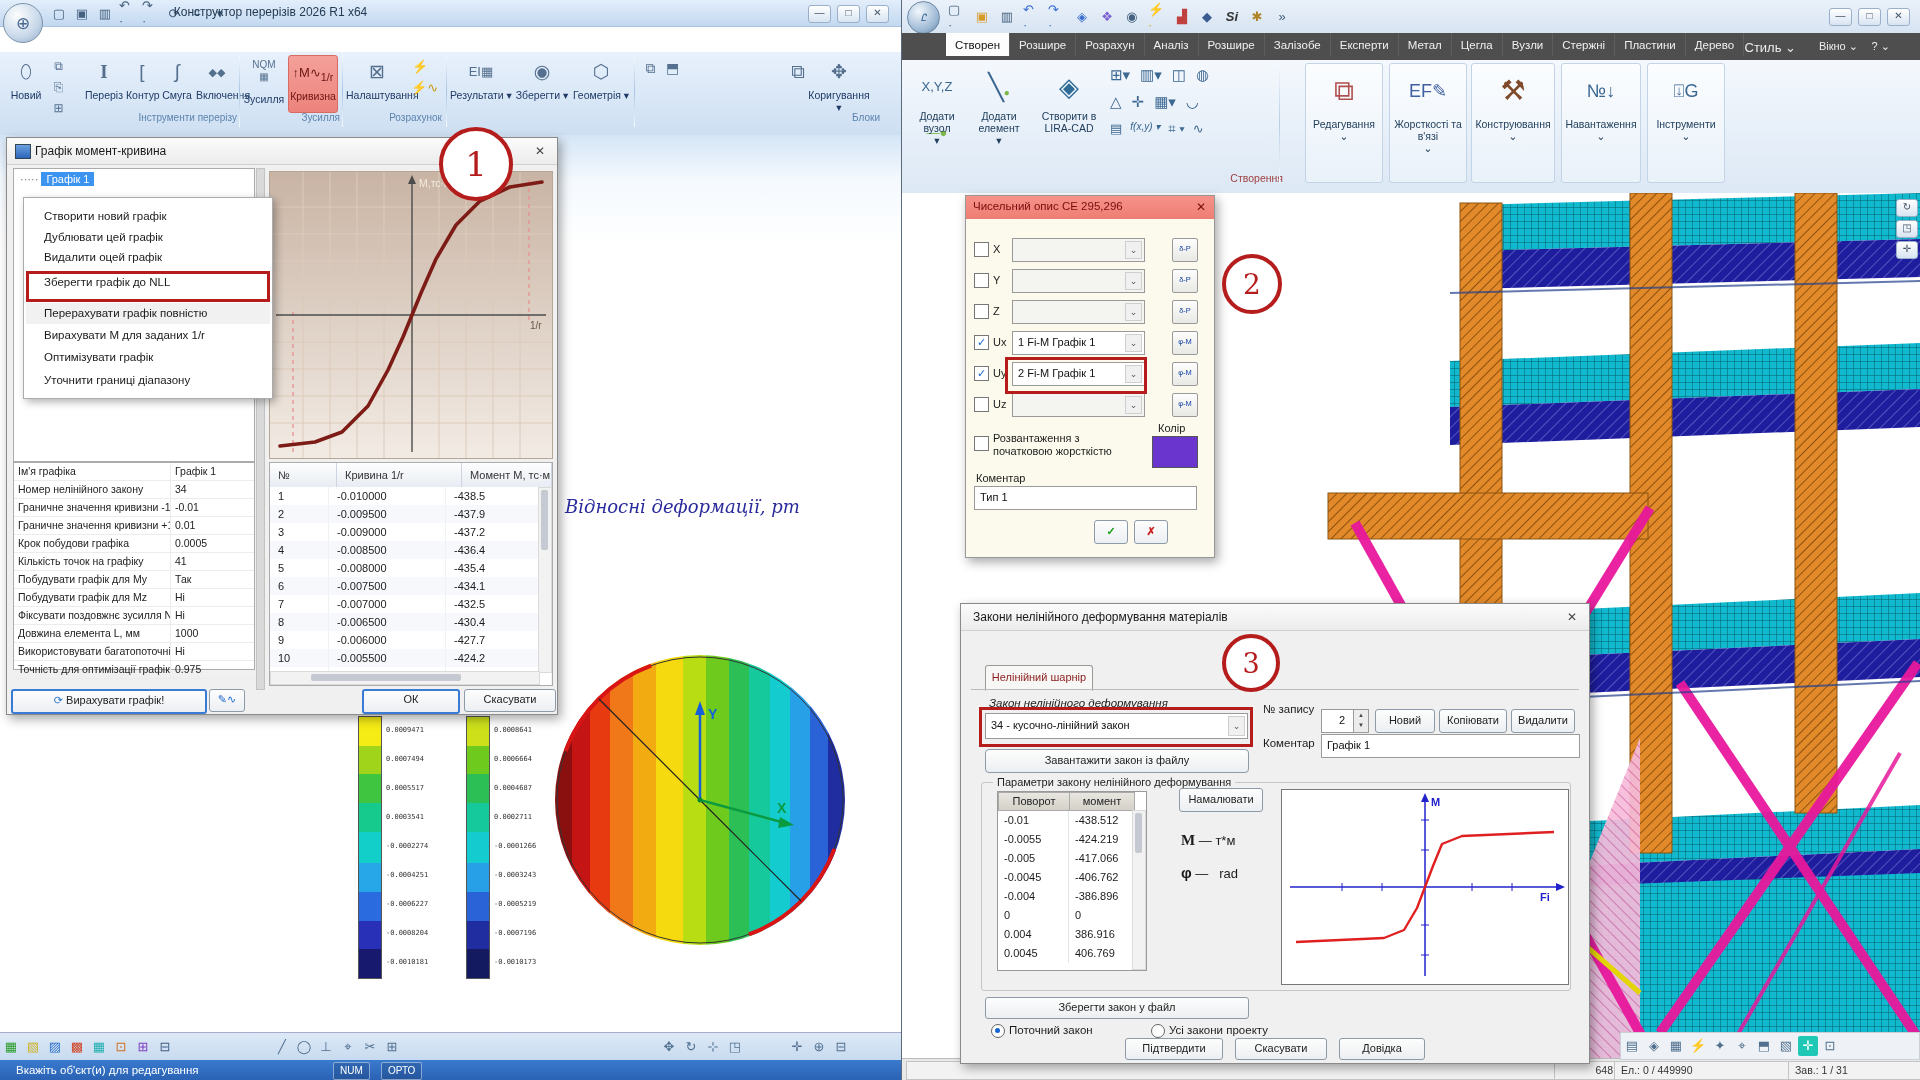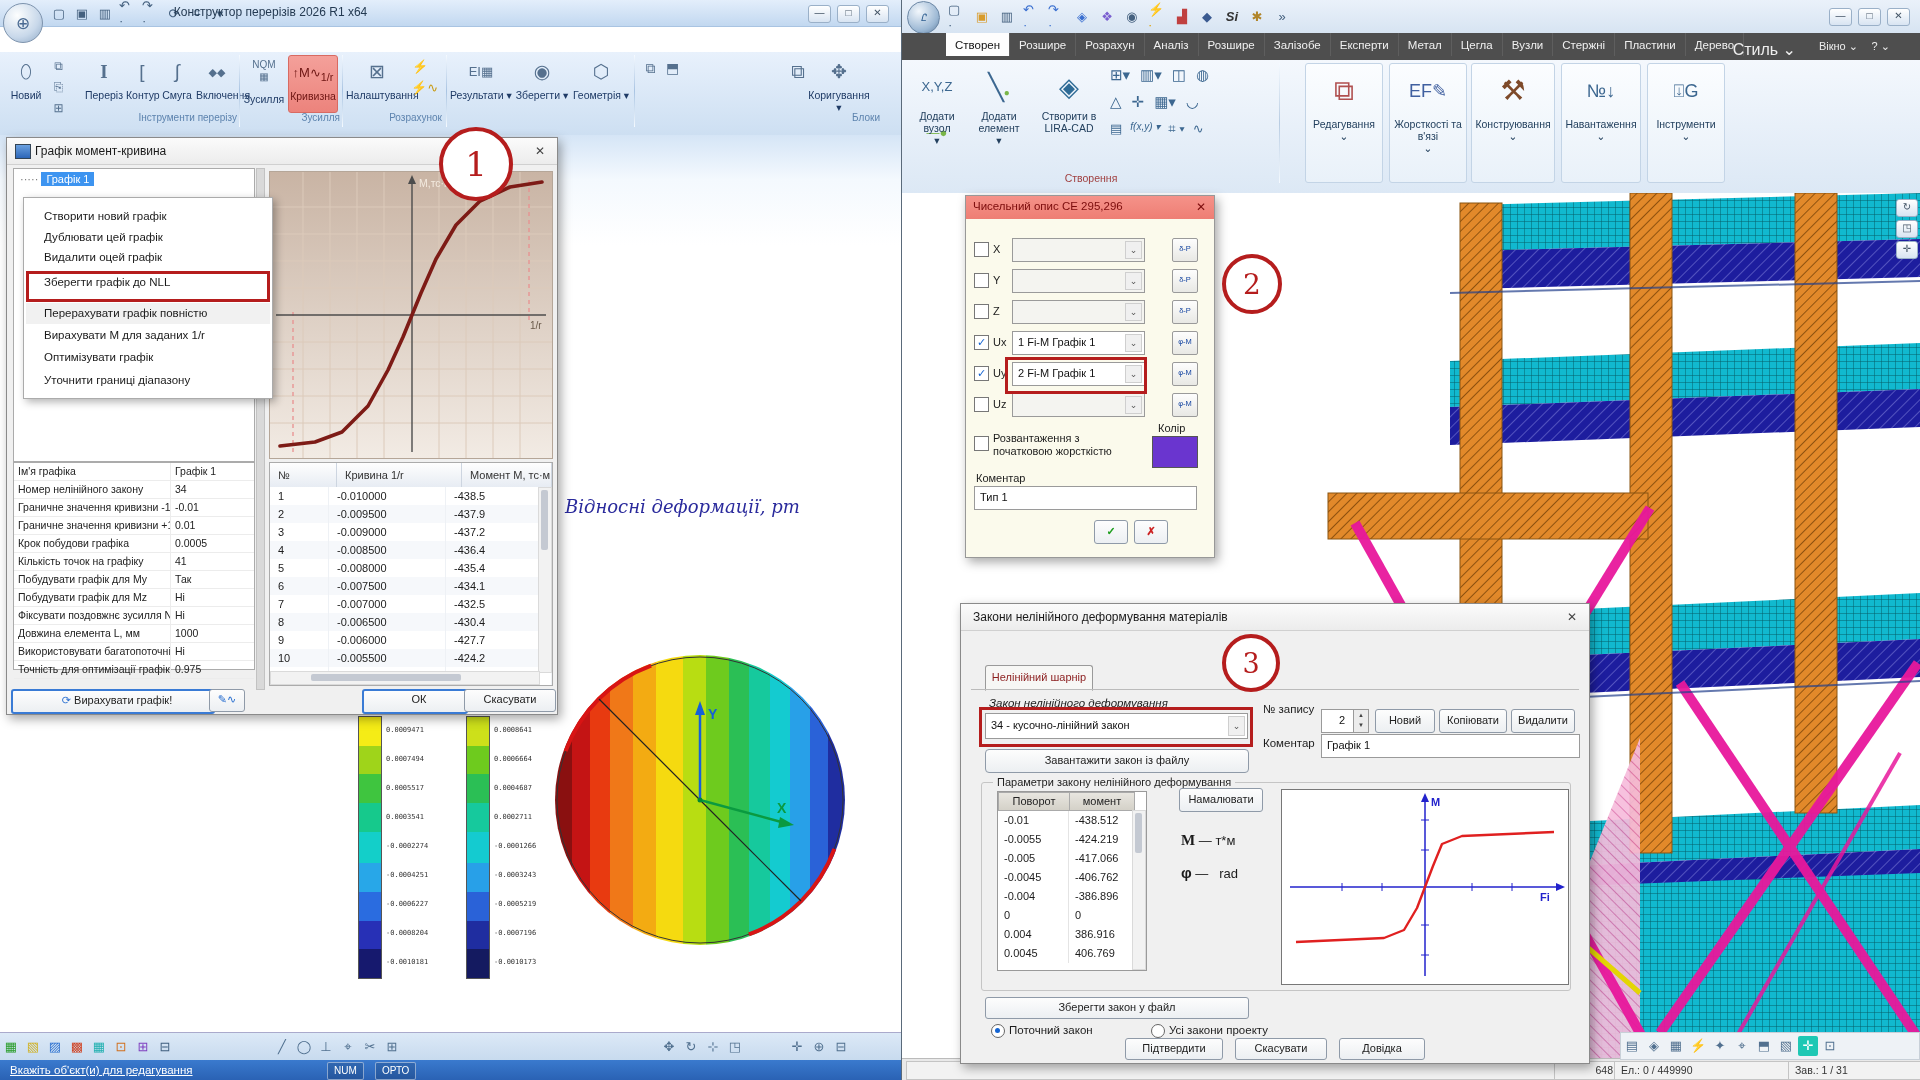--- a/index.html
+++ b/index.html
@@ -36,21 +36,21 @@
   .l-canvas{left:0;top:135px;width:100%;height:897px;background:linear-gradient(#d5e5f6 0,#f4f9fe 45px,#ffffff 110px);}
   
   .dlg{background:#f0f0f0;border:1px solid #8a8a8a;box-shadow:3px 4px 10px rgba(0,0,0,.35);}
   .dlg-tb{position:absolute;left:0;top:0;right:0;height:26px;background:linear-gradient(#fbfbfb,#ececec);border-bottom:1px solid #d0d0d0;}
   .dlg-title{position:absolute;left:28px;top:6px;font-size:12px;color:#1a1a1a;}
   .xbtn{position:absolute;width:18px;height:17px;text-align:center;line-height:16px;font-size:12px;color:#444;}
   .panel{position:absolute;background:#fff;border:1px solid #ababab;}
   .menuitem{position:absolute;left:2px;right:2px;height:21px;line-height:21px;padding-left:18px;font-size:11.5px;color:#1a1a1a;}
   .btn{position:absolute;background:linear-gradient(#fdfdfd,#eceff2);border:1px solid #8f9aa8;border-radius:3px;
     text-align:center;font-size:11px;color:#222;}
-  .btn.def{border:2px solid #3a7bd5;padding-left:8px;}
+  .btn.def{border:2px solid #3a7bd5;}
   .gridrow{display:flex;height:17px;line-height:17px;border-bottom:1px solid #ececec;font-size:10.5px;}
   .gridrow .k{width:152px;padding-left:4px;overflow:hidden;white-space:nowrap;color:#222;}
   .gridrow .v{flex:1;padding-left:4px;border-left:1px solid #ececec;color:#222;white-space:nowrap;}
   .th{background:linear-gradient(#fefefe,#e7ecf3);border-right:1px solid #cdd5e0;color:#333;}
   .trow{display:flex;height:18px;line-height:18px;font-size:11px;}
   .trow div{border-right:1px solid #eef1f5;padding-left:8px;}
   .scroll{background:#f2f2f2;border:1px solid #dadada;}
   .thumb{position:absolute;background:#c4c9d2;border-radius:2px;}
   
   .fe{background:#fbfaec;border:1px solid #989898;box-shadow:3px 4px 10px rgba(0,0,0,.35);}
@@ -432,21 +432,21 @@
       <span class="tic">↻</span>
       <span class="tic">⊹</span>
       <span class="tic">◳</span>
       <span style="width:40px;"></span>
       <span class="tic">✛</span>
       <span class="tic">⊕</span>
       <span class="tic">⊟</span>
     </div>
 
     <div class="abs l-status">
-      <span style="padding-left:10px;text-decoration:underline;">Вкажіть об'єкт(и) для редагування</span>
+      <span style="padding-left:16px;">Вкажіть об'єкт(и) для редагування</span>
       <span style="display:inline-block;width:120px;"></span>
       <span class="kbox">NUM</span>
       <span class="kbox">ОРТО</span>
     </div>
   </div>
 
   <div class="abs rw">
     <div class="abs r-titlebar">
       <div class="abs" style="left:5px;top:1px;width:31px;height:31px;border-radius:50%;
         background:radial-gradient(circle at 35% 30%,#f2f7fc,#9cb8d4 65%,#5c7a9a);border:1px solid #6b87a5;
@@ -468,21 +468,21 @@
         <span class="qic">»</span>
       </div>
       <div class="abs winctl" style="right:10px;top:8px;">
         <div class="wbtn">—</div>
         <div class="wbtn">□</div>
         <div class="wbtn">✕</div>
       </div>
     </div>
     <div class="abs r-tabstrip">
       <span style="display:inline-block;width:44px;"></span><span class="rtab act">Створен</span><span class="rtab">Розшире</span><span class="rtab">Розрахун</span><span class="rtab">Аналіз</span><span class="rtab">Розшире</span><span class="rtab">Залізобе</span><span class="rtab">Експерти</span><span class="rtab">Метал</span><span class="rtab">Цегла</span><span class="rtab">Вузли</span><span class="rtab">Стержні</span><span class="rtab">Пластини</span><span class="rtab">Дерево</span>
-      <span class="abs" style="right:124px;top:7px;color:#eee;font-size:16px;"><span>Стиль</span> ⌄</span>
+      <span class="abs" style="right:124px;top:7px;color:#eee;font-size:13px;"><span>Стиль</span> ⌄</span>
       <span class="abs" style="right:62px;top:7px;color:#eee;font-size:11px;"><span>Вікно</span> ⌄</span>
       <span class="abs" style="right:30px;top:7px;color:#eee;font-size:11px;"><span>?</span> ⌄</span>
     </div>
 
     <div class="abs r-ribbon">
       <div class="bigbtn" style="left:6px;width:58px;">
         <span class="bi" style="font-size:13px;"><span>X,Y,Z</span><br><span style="color:#7ab648;">—●</span></span>
         <span>Додати вузол</span><br>▾</div>
       <div class="bigbtn" style="left:66px;width:62px;">
         <span class="bi">╲<span style="font-size:10px;color:#7ab648;">●</span></span>
@@ -503,21 +503,21 @@
           <span>▦▾</span>
             <span>◡</span>
           </div>
         <div style="display:flex;gap:8px;color:#3c6790;font-size:13px;margin-top:10px;">
           <span>▤</span>
           <span style="font-size:10px;font-style:italic;"><span>f(x,y)</span> ▾</span>
           <span>⌗ ▾</span>
             <span>∿</span>
           </div>
       </div>
-      <div class="abs" style="left:6px;top:112px;width:366px;text-align:center;font-size:10.5px;color:#a04040;">Створення</div>
+      <div class="abs" style="left:15px;top:112px;width:366px;text-align:right;font-size:10.5px;color:#a04040;">Створення</div>
       <div class="rsep" style="left:377px;height:120px;background:linear-gradient(#f5faff,#b8cce2,#f5faff);"></div>
 
       <div class="tallgrp" style="left:403px;width:76px;">
         <span class="bi" style="color:#b05050;">⧉</span>
         <span>Редагування</span><br>⌄</div>
       <div class="tallgrp" style="left:487px;width:76px;">
         <span class="bi" style="color:#4060a0;font-size:18px;">EF✎</span>
         <span>Жорсткості та в'язі</span><br>⌄</div>
       <div class="tallgrp" style="left:569px;width:82px;">
         <span class="bi">⚒</span>

